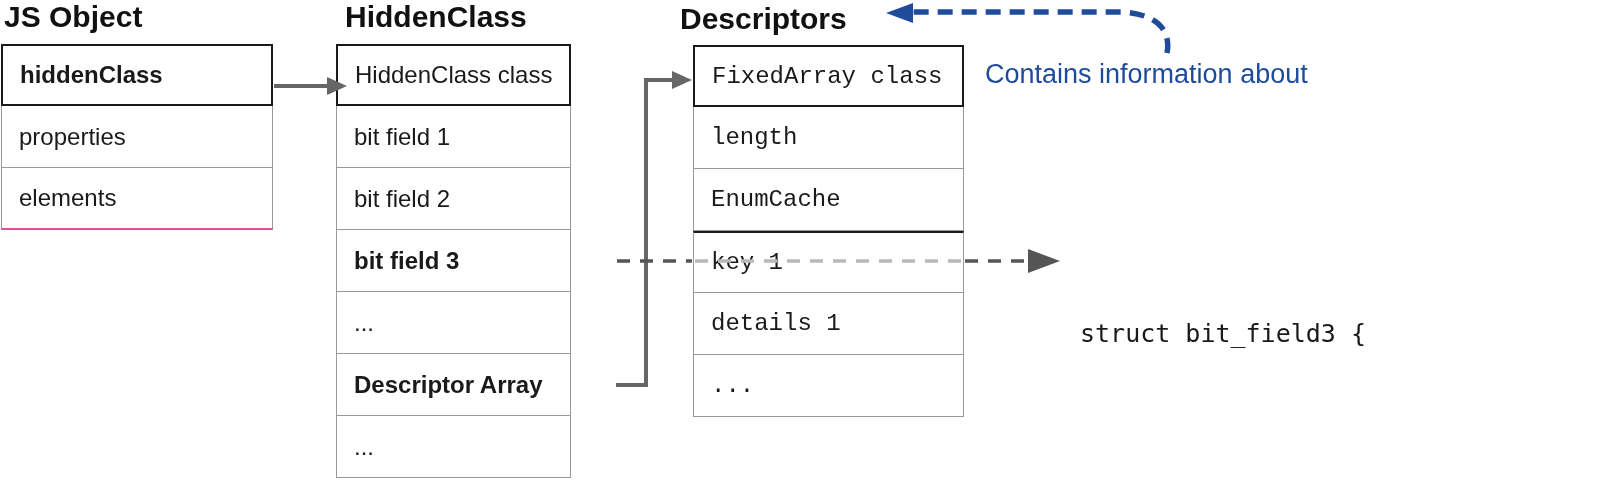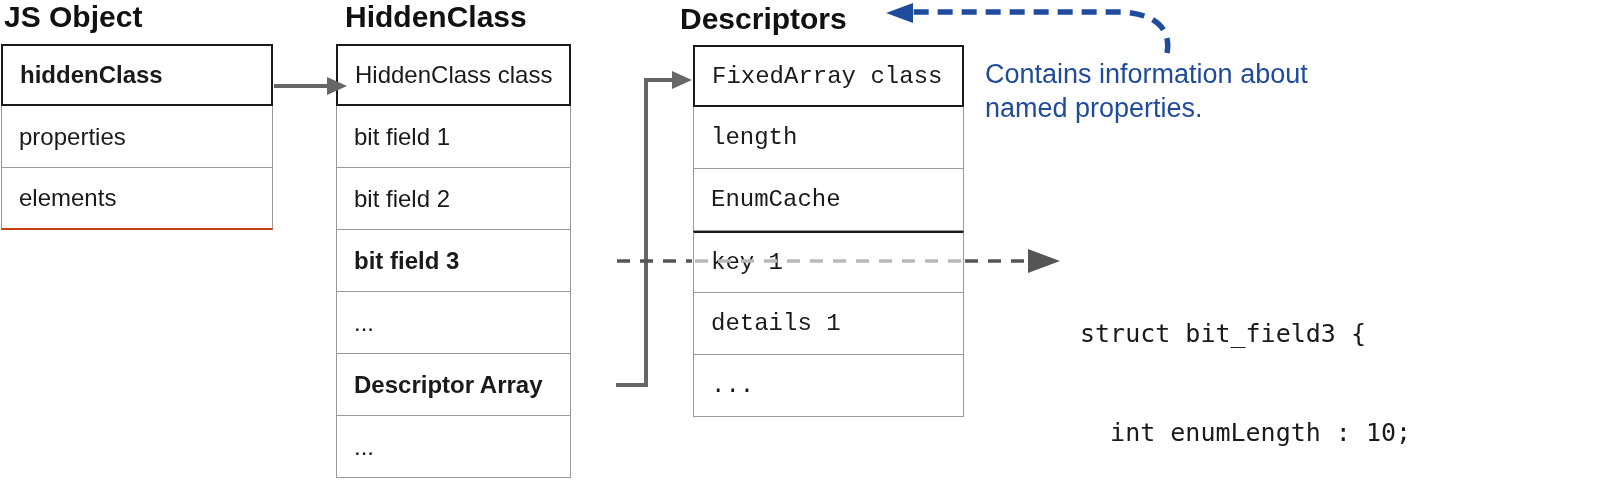--- a/index.html
+++ b/index.html
@@ -26,21 +26,21 @@
     box-sizing: border-box; height: 62px; background: #fff;
     border: 1px solid #999; border-top: none;
     display: flex; align-items: center;
     padding-left: 17px; font-size: 24px; white-space: nowrap;
   }
   .row.first {
     border: 2px solid #1a1a1a;
   }
   .row.bold { font-weight: bold; }
   .row.darktop { border-top: 2px solid #1a1a1a; }
-  .t-js .row:last-child { border-bottom: 2px solid #c2410c; text-align: right; }
+  .t-js .row:last-child { border-bottom: 2px solid #ec4899; text-align: right; }
 
   .overlay {
     position: absolute; left: 0; top: 0; width: 1600px; height: 480px;
     z-index: 10; pointer-events: none;
   }
 
   .note {
     position: absolute; left: 985px; top: 57px; z-index: 11;
     font-size: 27px; line-height: 34px; color: #1f4b9b; white-space: nowrap;
   }
@@ -105,24 +105,22 @@
     </g>
 
     <g>
       <path d="M 1167 53 C 1171 32 1159 14 1122 12 L 908 12" fill="none" stroke="#1f4b9b" stroke-width="5.5" stroke-dasharray="15 9"></path>
       <polygon points="886,13 913,3 913,23" fill="#1f4b9b"></polygon>
     </g>
   </svg>
 
   <div class="note">
     <div>Contains information about</div>
-    <div>named properties.</div>
   </div>
 
   <div class="code">
     <div>struct bit_field3 {</div>
-    <div>  int enumLength : 10;</div>
     
     
     
   </div>
 
 </div>
 
 </body></html>

